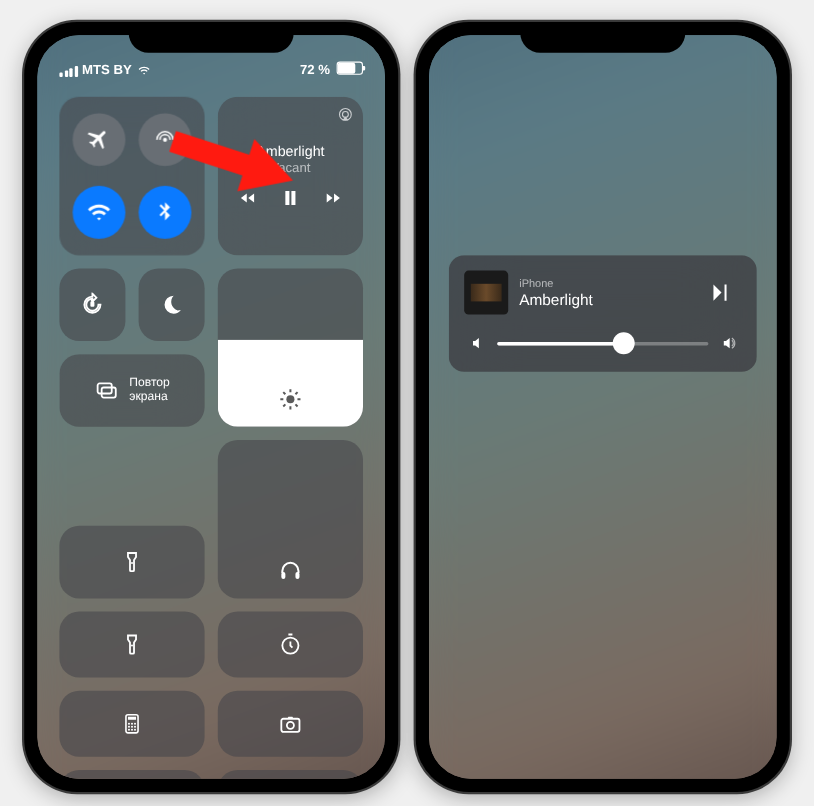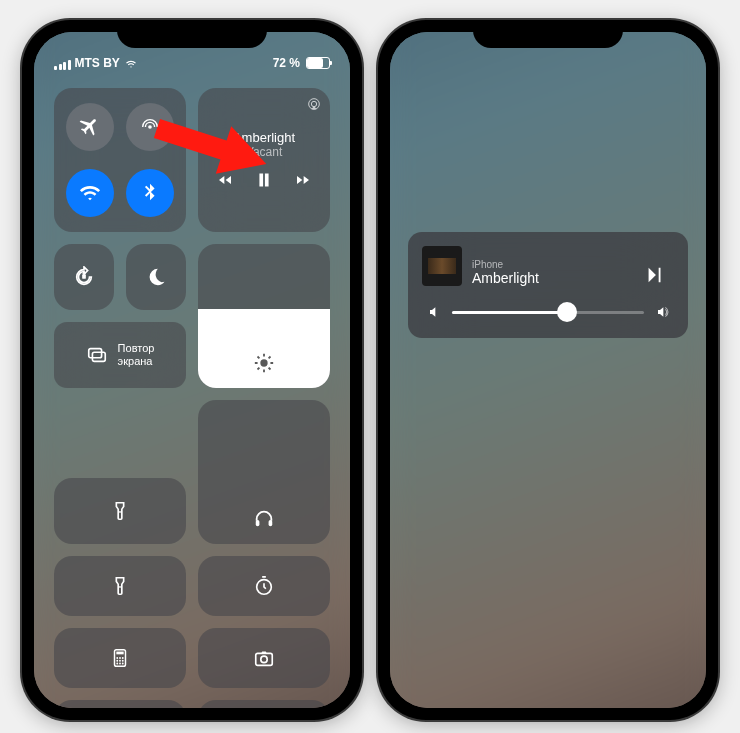--- a/index.html
+++ b/index.html
@@ -52,21 +52,21 @@
       display: flex;
       justify-content: space-between;
       align-items: center;
       padding: 14px 20px 0;
       height: 48px;
       color: #fff;
       font-size: 12px;
       font-weight: 600;
     }
     .status-left { display: flex; align-items: flex-end; gap: 4px; }
-    .status-right { display: flex; align-items: center; gap: 6px; }
+    .status-right { display: flex; align-items: flex-start; gap: 6px; }
     .signal { display: inline-flex; gap: 1.5px; align-items: flex-end; }
     .signal span { width: 3px; background: #fff; border-radius: 1px; }
     .signal span:nth-child(1){height:4px} .signal span:nth-child(2){height:6px}
     .signal span:nth-child(3){height:8px} .signal span:nth-child(4){height:10px}
     .wifi-icon { width: 14px; height: 14px; }
     .battery { width: 24px; height: 12px; border: 1px solid #fff; border-radius: 3px; position: relative; }
     .battery::after { content: ''; position: absolute; right: -3px; top: 3px; width: 2px; height: 4px; background: #fff; border-radius: 0 1px 1px 0; }
     .battery-fill { height: 100%; background: #fff; border-radius: 2px; width: 72%; }
 
     .cc-content {
@@ -93,21 +93,21 @@
     .conn-btn { width: 48px; height: 48px; border-radius: 50%; display: flex; align-items: center; justify-content: center; margin: auto; }
     .conn-off { background: rgba(130,130,135,.5); }
     .conn-blue { background: #0a7aff; }
     .media-tile { flex-direction: column; padding: 10px 8px; text-align: center; }
     .airplay-corner { position: absolute; top: 8px; right: 8px; opacity: .7; }
     .media-title { font-size: 13px; font-weight: 500; }
     .media-artist { font-size: 12px; color: rgba(255,255,255,.6); margin-bottom: 10px; }
     .media-controls { display: flex; gap: 20px; align-items: center; }
     .row-split { display: grid; grid-template-columns: 1fr 1fr; gap: 12px; grid-column: span 1; }
     .mini-tile { background: rgba(70,70,75,.6); border-radius: 18px; height: 66px; display: flex; align-items: center; justify-content: center; }
-    .screen-mirror { grid-column: span 1; padding: 0 14px; display: flex; align-items: center; gap: 10px; font-size: 11px; border-radius: 13px; }
+    .screen-mirror { grid-column: span 1; padding: 0 14px; display: flex; align-items: center; gap: 10px; font-size: 11px; }
     .vslider { grid-row: span 2; background: rgba(70,70,75,.6); border-radius: 18px; overflow: hidden; display: flex; flex-direction: column-reverse; position: relative; }
     .vslider-fill { background: #fff; width: 100%; }
     .vslider-icon { position: absolute; bottom: 14px; left: 50%; transform: translateX(-50%); color: rgba(90,90,90,.9); }
     .brightness .vslider-fill { height: 55%; }
     .volume .vslider-fill { height: 0%; }
     .volume .vslider-icon { color: rgba(255,255,255,.8); }
     .quad { display: grid; grid-template-columns: 1fr 1fr; gap: 12px; grid-column: span 2; }
     .quad .mini-tile { height: 60px; }
 
     
@@ -116,21 +116,21 @@
       top: 200px;
       left: 18px;
       right: 18px;
       background: rgba(60,60,65,.78);
       backdrop-filter: blur(30px);
       border-radius: 14px;
       padding: 14px 14px 18px;
       color: #fff;
       z-index: 20;
     }
-    .np-row { display: flex; gap: 10px; align-items: flex-end; margin-bottom: 12px; }
+    .np-row { display: flex; gap: 10px; align-items: center; margin-bottom: 12px; }
     .np-art { width: 40px; height: 40px; background: #1a1a1a; border-radius: 4px; display:flex; align-items:center; justify-content:center;}
     .np-art-inner { width: 28px; height: 16px; background: linear-gradient(90deg,#3a2a1a,#6a4a2a,#3a2a1a); }
     .np-text { flex: 1; }
     .np-device { font-size: 10px; color: rgba(255,255,255,.6); }
     .np-title { font-size: 14px; font-weight: 500; }
     .np-sub { font-size: 12px; color: rgba(255,255,255,.6); }
     .np-play { width: 30px; }
     .device-row { display: flex; align-items: center; gap: 10px; padding: 10px 4px; font-size: 14px; border: 1.5px solid transparent; border-radius: 4px;}
     .device-row.selected { border-color: #ff3b30; }
     .check { margin-left: auto; }

